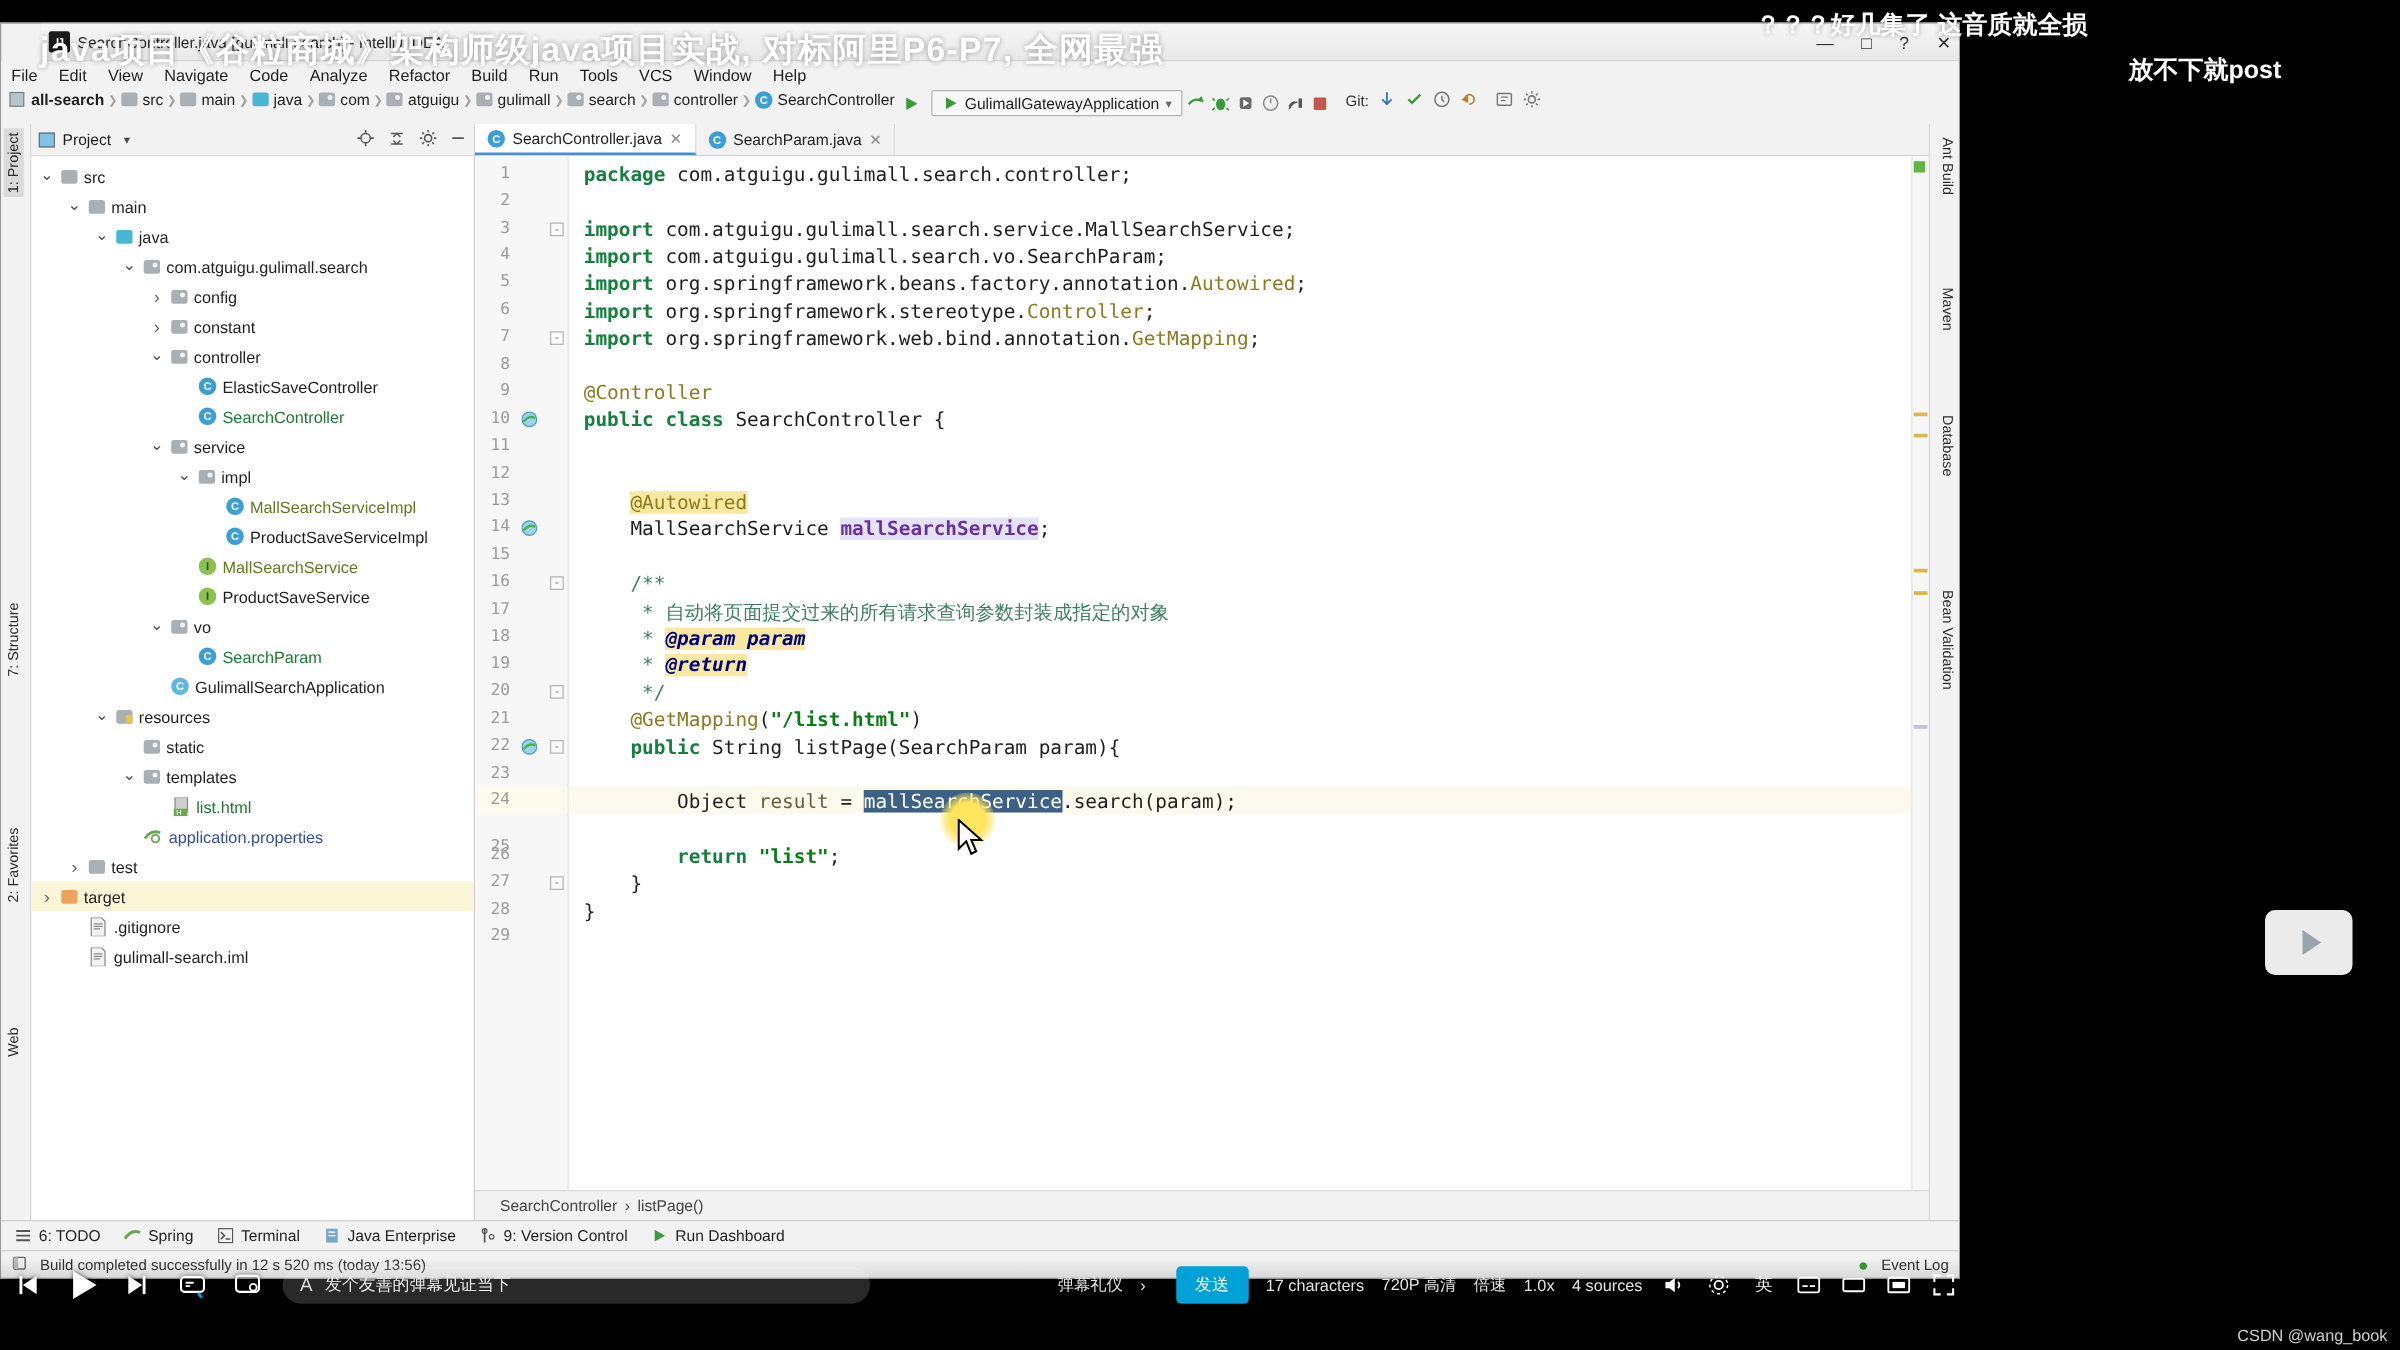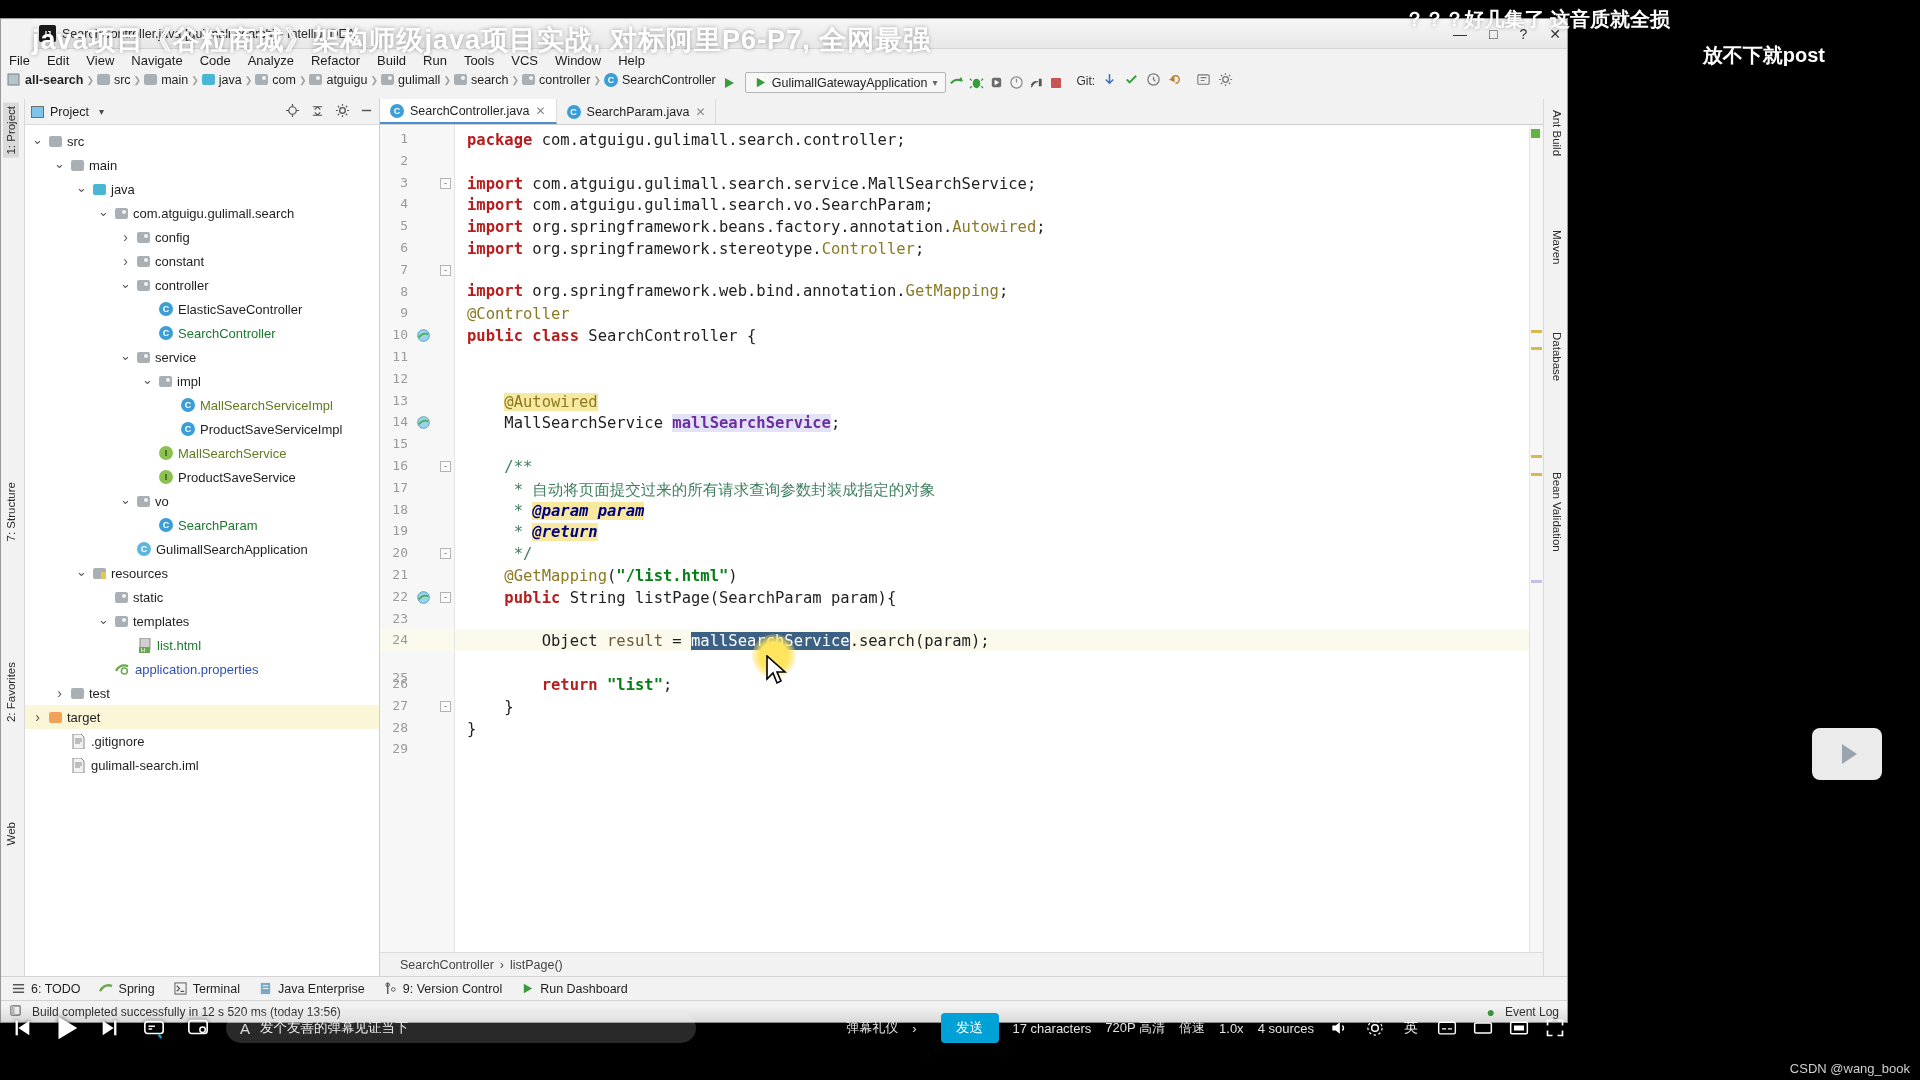--- a/index.html
+++ b/index.html
@@ -96,21 +96,21 @@
      position:relative; }
   .gnum { position:absolute; right:46px; font-size:13px; color:#9a9a9a;
      font-family:"DejaVu Sans Mono", monospace; }
   .gmark { position:absolute; left:36px; width:16px;height:16px;}
   .gfold { position:absolute; left:60px; width:11px;height:11px;border:1px solid #b4b4b4;
      background:#fafafa;font-size:9px;line-height:9px;text-align:center;color:#666;}
   .code { flex:1 1 auto; position:relative; overflow:hidden;
      font-family:"DejaVu Sans Mono", monospace; font-size:15.5px; }
   .cl { position:absolute; left:12px; white-space:pre; }
   .hl-line { position:absolute; left:0; right:0; background:#fcfaec; }
-  .kw   { color:#b91c1c; font-weight:bold; }
+  .kw   { color:#15803d; font-weight:bold; }
   .ann  { color:#8a7a22; }
   .str  { color:#067d17; font-weight:bold; }
   .cmt  { color:#3f7f5f; }
   .cmtb { color:#00007f; font-weight:bold; font-style:italic;}
   .fld  { color:#6b2fa0; font-weight:bold;}
   .hly  { background:#f7e9a0; }
   .hlv  { background:#e4e2f7; }
   .selbox { background:#3d6185; color:#fff; }
 
   .rightbar { width:14px; flex:0 0 14px; background:#f7f7f7; position:relative;
@@ -600,21 +600,21 @@
             <div class="gnum" style="top: 594.6px;">28</div>
             <div class="gnum" style="top: 616.4px;">29</div>
           </div>
         <div class="code" id="code">
             <div class="cl" style="top: 6px;"><span class="kw">package</span> com.atguigu.gulimall.search.controller;</div>
             <div class="cl" style="top: 27.8px;"></div>
             <div class="cl" style="top: 49.6px;"><span class="kw">import</span> com.atguigu.gulimall.search.service.MallSearchService;</div>
             <div class="cl" style="top: 71.4px;"><span class="kw">import</span> com.atguigu.gulimall.search.vo.SearchParam;</div>
             <div class="cl" style="top: 93.2px;"><span class="kw">import</span> org.springframework.beans.factory.annotation.<span class="ann">Autowired</span>;</div>
             <div class="cl" style="top: 115px;"><span class="kw">import</span> org.springframework.stereotype.<span class="ann">Controller</span>;</div>
-            <div class="cl" style="top: 136.8px; margin-top: 20px;"><span class="kw">import</span> org.springframework.web.bind.annotation.<span class="ann">GetMapping</span>;</div>
+            <div class="cl" style="top: 136.8px;"><span class="kw">import</span> org.springframework.web.bind.annotation.<span class="ann">GetMapping</span>;</div>
             <div class="cl" style="top: 158.6px;"></div>
             <div class="cl" style="top: 180.4px;"><span class="ann">@Controller</span></div>
             <div class="cl" style="top: 202.2px;"><span class="kw">public</span> <span class="kw">class</span> SearchController {</div>
             <div class="cl" style="top: 224px;"></div>
             <div class="cl" style="top: 245.8px;"></div>
             <div class="cl" style="top: 267.6px;">    <span class="ann hly">@Autowired</span></div>
             <div class="cl" style="top: 289.4px;">    MallSearchService <span class="fld hlv">mallSearchService</span>;</div>
             <div class="cl" style="top: 311.2px;"></div>
             <div class="cl" style="top: 333px;">    <span class="cmt">/**</span></div>
             <div class="cl" style="top: 354.8px;">     <span class="cmt">* 自动将页面提交过来的所有请求查询参数封装成指定的对象</span></div>

